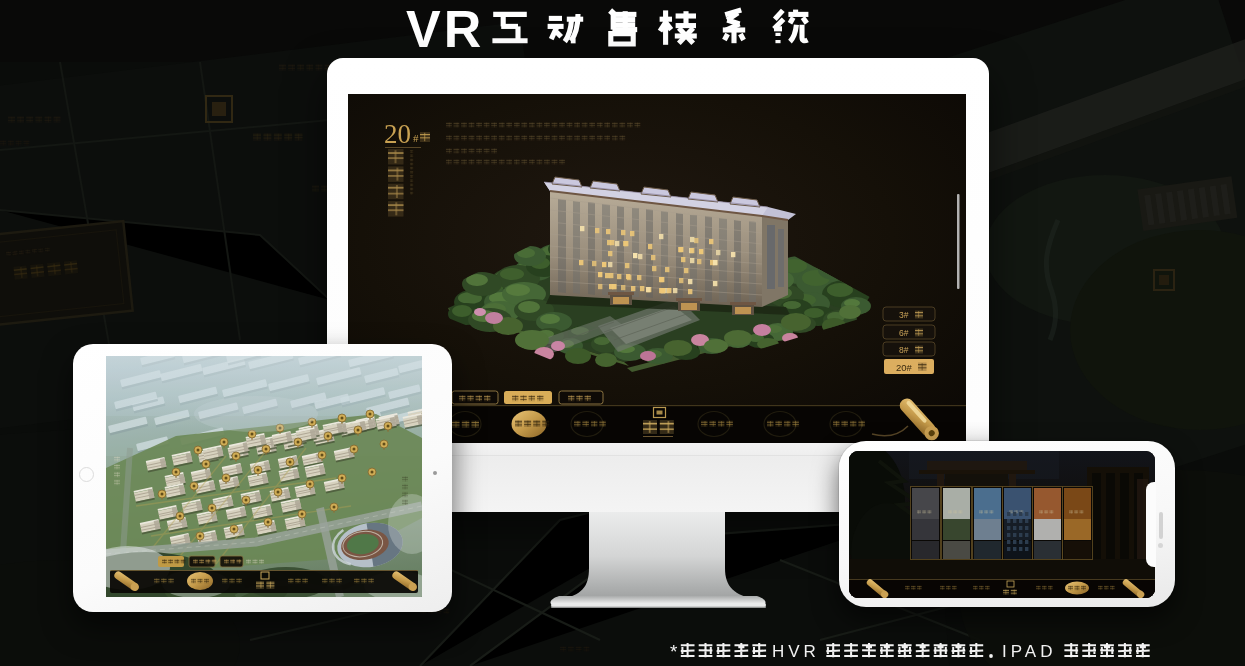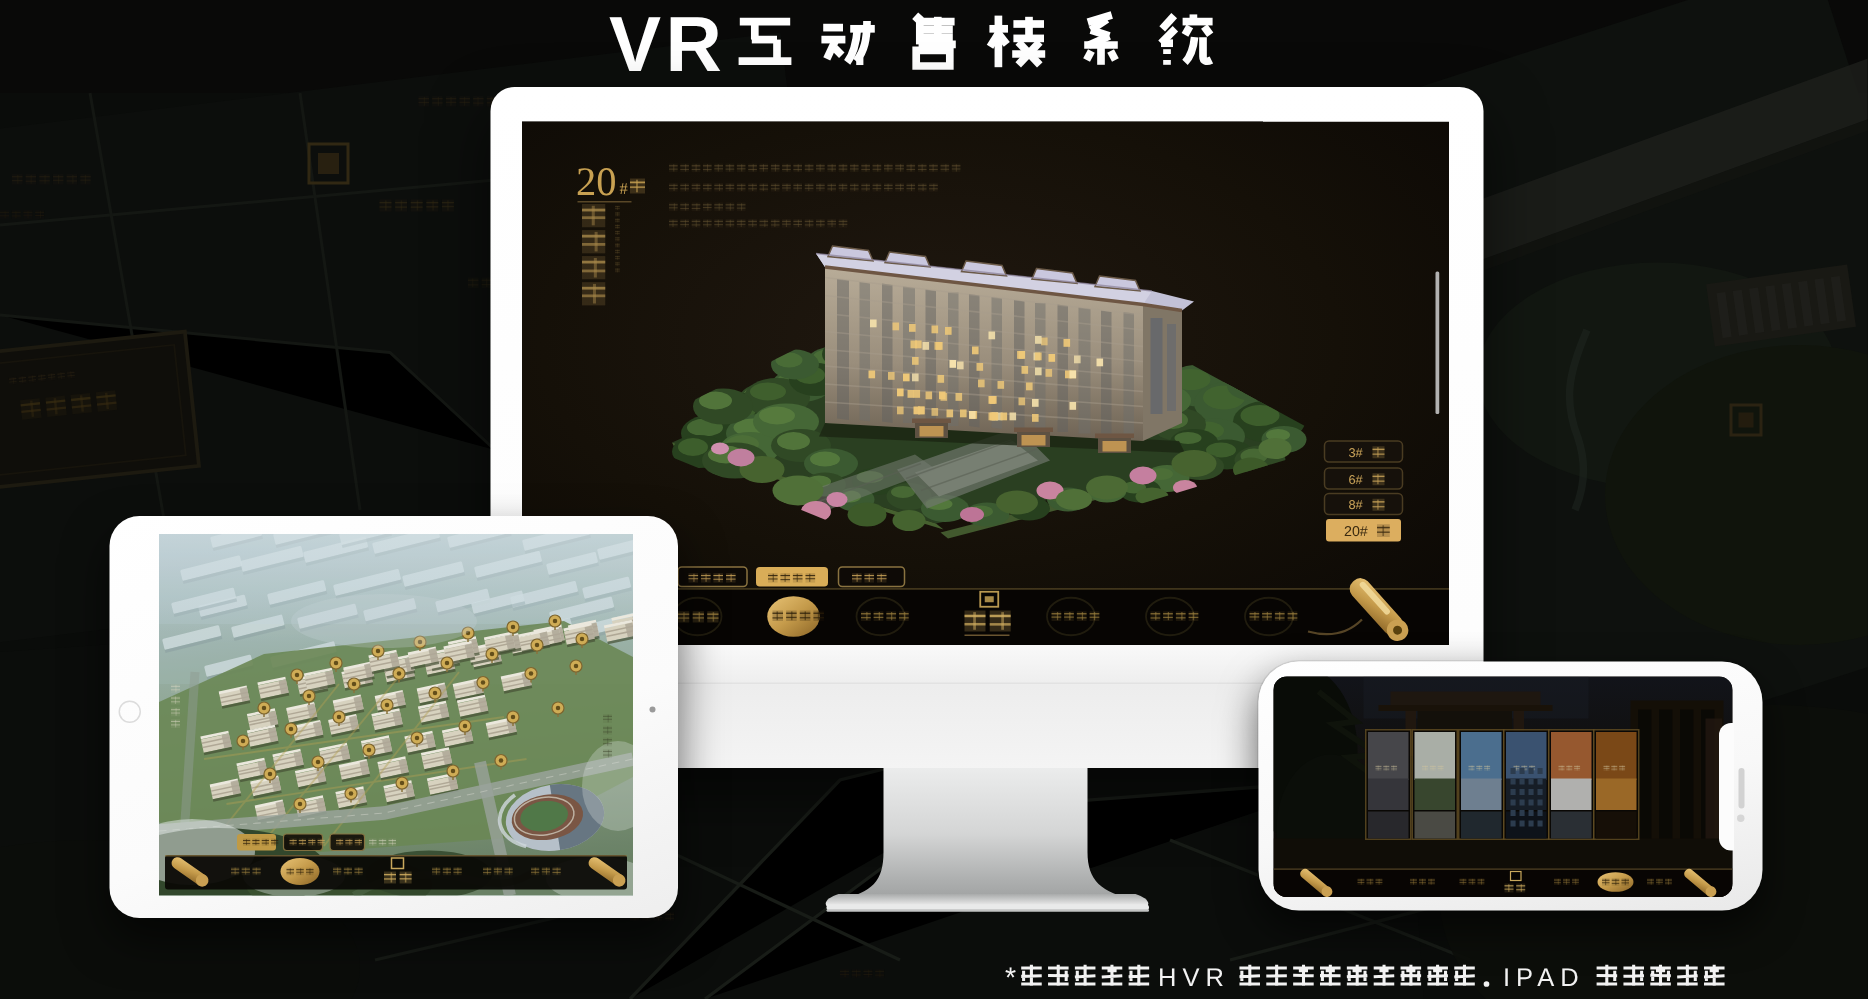--- a/index.html
+++ b/index.html
@@ -369,21 +369,21 @@
         <path d="M.46 .16 H.96"></path>
         <path d="M.58 .24 L.50 .38"></path>
         <path d="M.82 .24 L.92 .38"></path>
         <path d="M.66 .42 C.64 .62 .58 .76 .50 .84"></path>
         <path d="M.80 .42 V.74 C.80 .82 .86 .84 .94 .80"></path>
       </g>
     </svg></div>
 
 <div class="abs" style="left:327px;top:58px;width:662px;height:454px;background:linear-gradient(180deg,#ffffff 0%,#fdfdfd 80%,#ededed 88%,#f4f4f4 100%);border-radius:16px;box-shadow:0 18px 40px rgba(0,0,0,0.55);"></div>
 
-<div class="abs" style="left:348px;top:81px;width:494px;height:349px;background:#0d0a07;"><svg width="618" height="349" viewBox="0 0 618 349">
+<div class="abs" style="left:348px;top:94px;width:494px;height:349px;background:#0d0a07;"><svg width="618" height="349" viewBox="0 0 618 349">
       <defs>
         <radialGradient id="scrbg" cx="45%" cy="42%" r="78%">
           <stop offset="0%" stop-color="#201810"></stop>
           <stop offset="55%" stop-color="#151008"></stop>
           <stop offset="100%" stop-color="#0b0805"></stop>
         </radialGradient>
         <linearGradient id="fac" x1="0" y1="0" x2="0" y2="1">
           <stop offset="0%" stop-color="#b8ac98"></stop>
           <stop offset="55%" stop-color="#9a8e7c"></stop>
           <stop offset="100%" stop-color="#6e6354"></stop>

